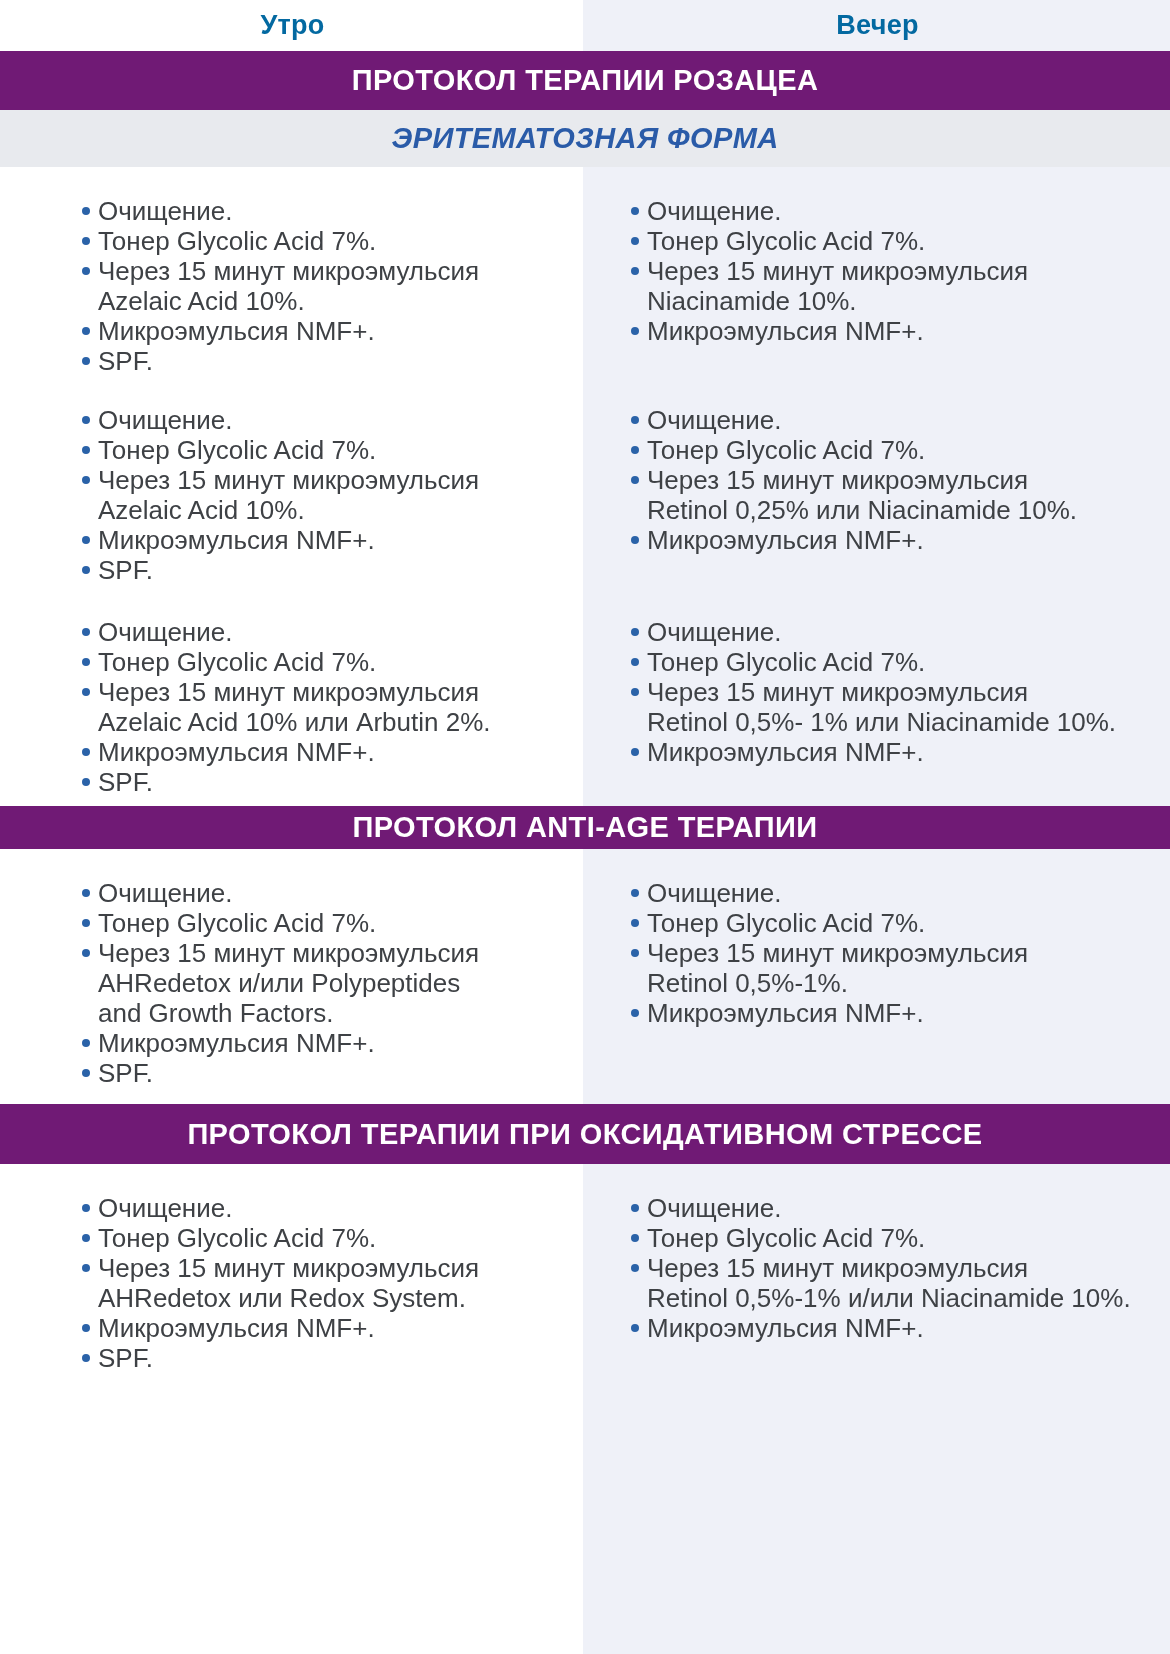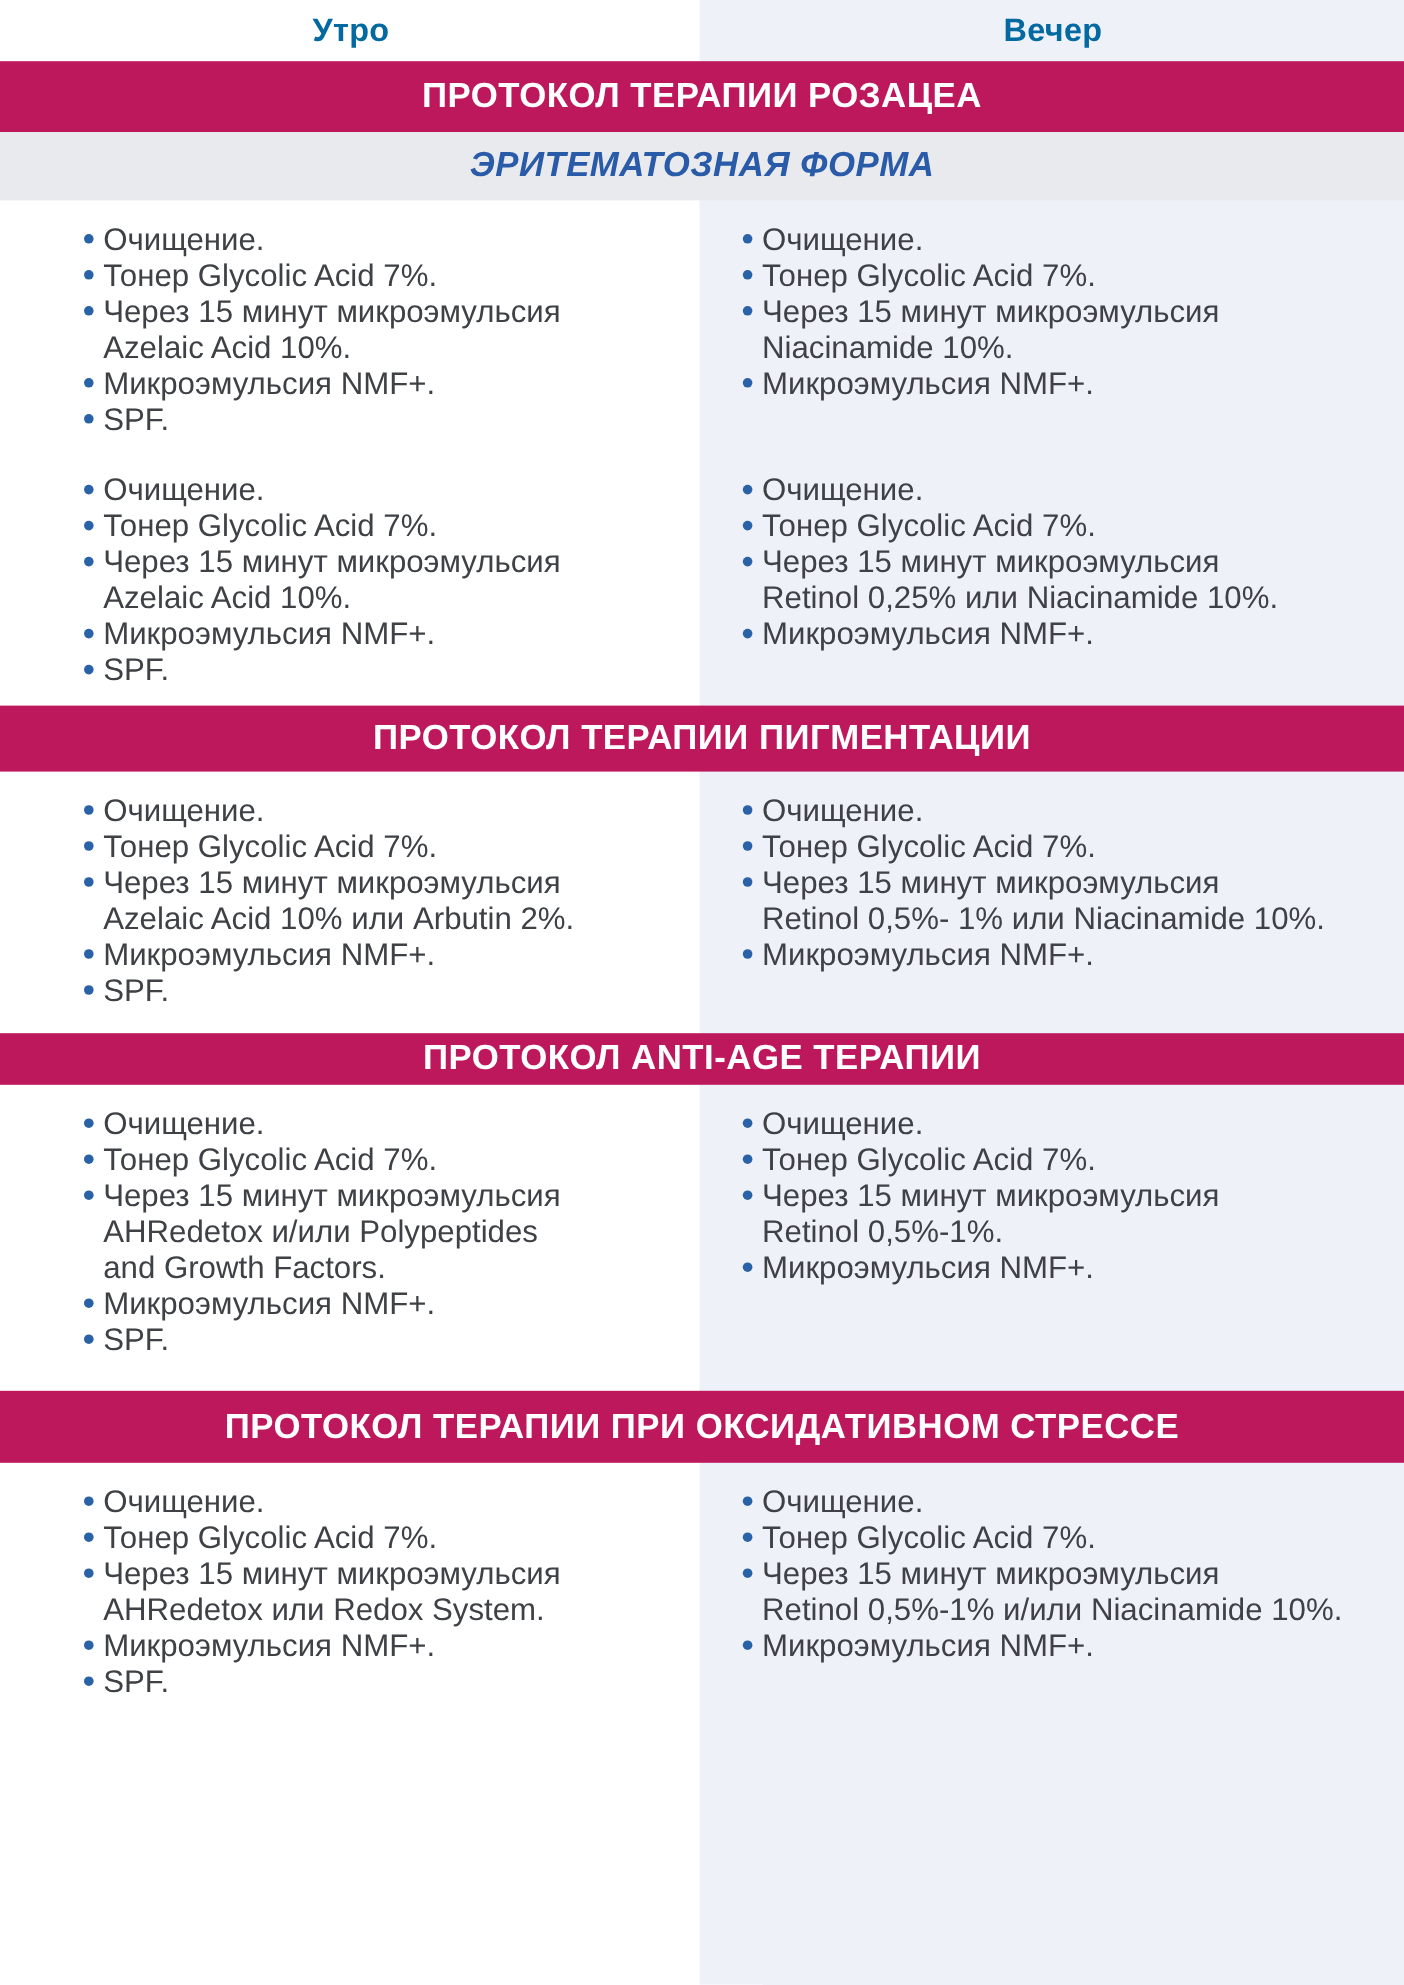--- a/index.html
+++ b/index.html
@@ -48,37 +48,37 @@
   
   .band {
     display: flex;
     align-items: center;
     justify-content: center;
     width: 100%;
     font-weight: bold;
     letter-spacing: 0.4px;
   }
   .band-main {
-    background: #be185d;
+    background: #701a75;
     color: #ffffff;
     font-size: 29px;
   }
   .band-sub {
     background: #e8eaee;
     color: #2a5ba8;
     font-size: 29px;
     font-style: italic;
   }
   
   .row {
     display: grid;
     grid-template-columns: 585px 585px;
   }
   ul.list {
-    margin: 0;
+    margin: 12px;
     list-style: none;
     padding: 17px 14px 0 70px;
   }
   ul.list.evening {
     padding-left: 34px;
   }
   ul.list li {
     position: relative;
     padding-left: 16px;
     font-size: 26px;
@@ -144,21 +144,20 @@
         </ul>
       <ul class="list evening">
           <li>Очищение.</li>
           <li>Тонер Glycolic Acid 7%.</li>
           <li>Через 15 минут микроэмульсия
 Retinol 0,25% или Niacinamide 10%.</li>
           <li>Микроэмульсия NMF+.</li>
         </ul>
     </div>
 
-    <div class="band band-main" style="height:55px">ПРОТОКОЛ ТЕРАПИИ ПИГМЕНТАЦИИ</div>
 
     <div class="row" style="height:218px">
       <ul class="list morning">
           <li>Очищение.</li>
           <li>Тонер Glycolic Acid 7%.</li>
           <li>Через 15 минут микроэмульсия
 Azelaic Acid 10% или Arbutin 2%.</li>
           <li>Микроэмульсия NMF+.</li>
           <li>SPF.</li>
         </ul>

